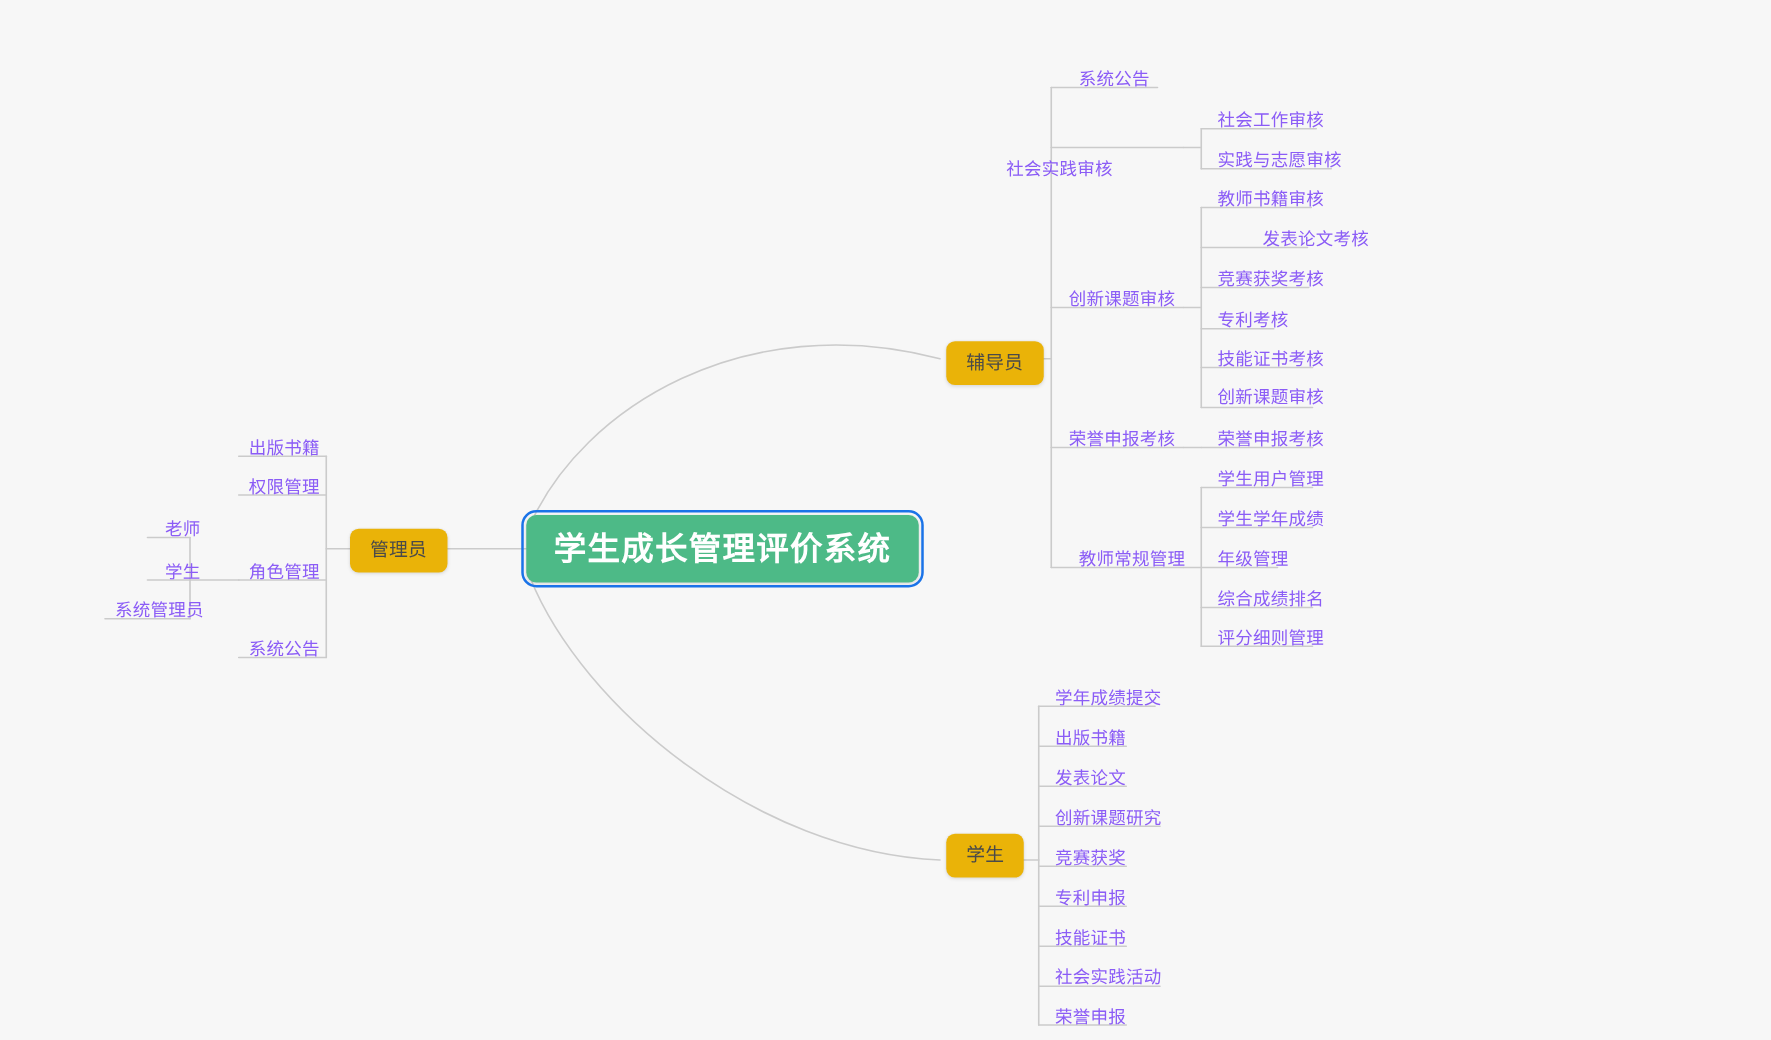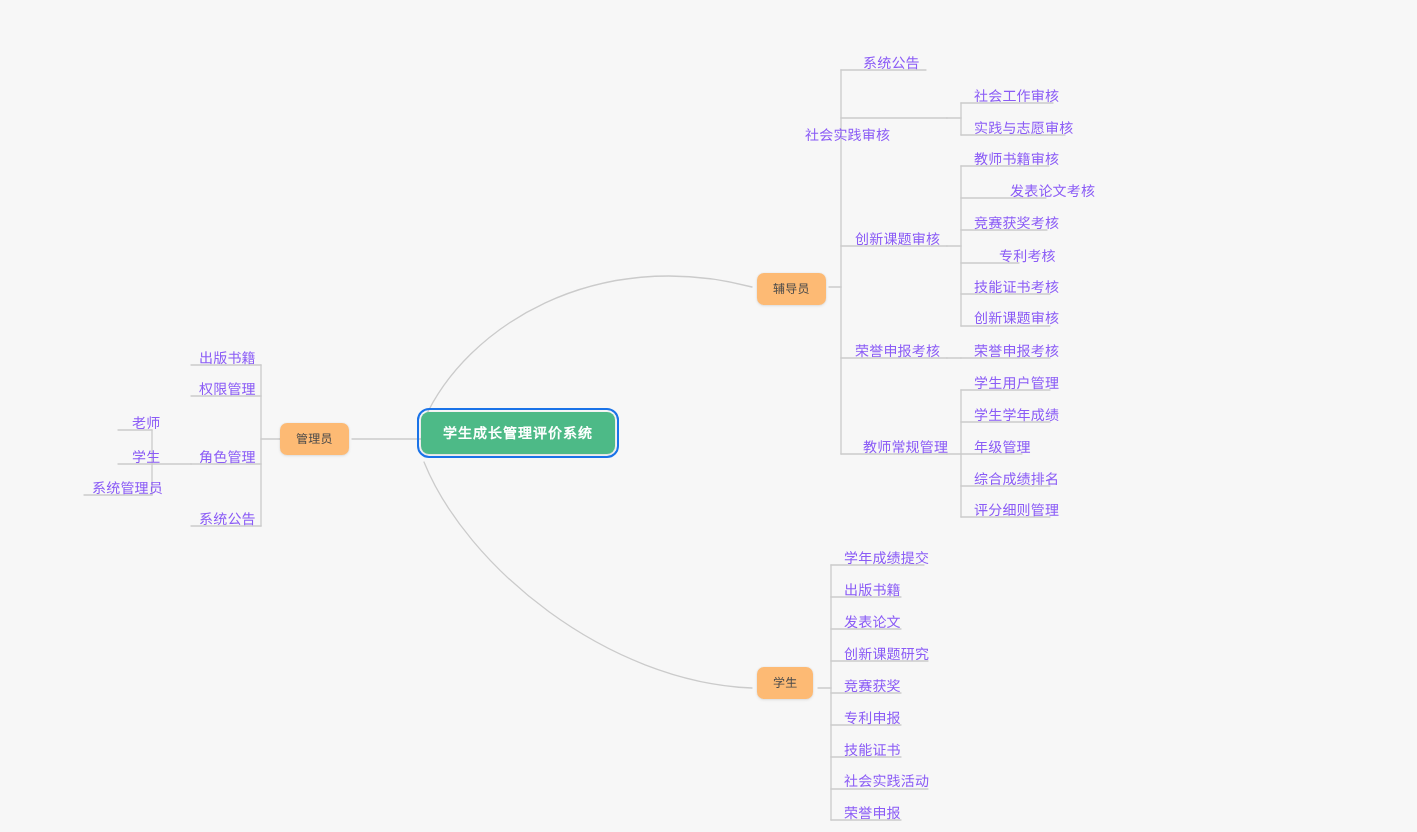--- a/index.html
+++ b/index.html
@@ -33,33 +33,33 @@
     line-height: 1;
     letter-spacing: 0.2px;
   }
   
   .node.plain {
     padding: 0 6px 6px 6px;
     color: #8b5cf6;
   }
   
   .node.boxed {
-    background: #fdba74;
+    background: #eab308;
     border-radius: 7px;
     box-shadow: 0 1px 3px rgba(0,0,0,0.10), 0 0 0 1px rgba(0,0,0,0.015);
     padding: 10px 16px;
     color: #4a4a4a;
-    font-size: 12px;
+    font-size: 15px;
   }
   
   .node.root {
     background: #4dba87;
     border-radius: 8px;
     color: #ffffff;
-    font-size: 14px;
+    font-size: 26px;
     font-weight: 600;
     padding: 14px 22px;
     outline: 2px solid #1a73e8;
     outline-offset: 2px;
     letter-spacing: 1px;
     box-shadow: 0 1px 3px rgba(0,0,0,0.12);
   }
 </style>
 </head>
 <body>
@@ -155,21 +155,21 @@
   <div class="node plain" style="left:849px; top:232px;">创新课题审核</div>
   <div class="node plain" style="left:849px; top:344px;">荣誉申报考核</div>
   <div class="node plain" style="left:857px; top:440px;">教师常规管理</div>
 
   <div class="node plain" style="left:968px; top:89px;">社会工作审核</div>
   <div class="node plain" style="left:968px; top:121px;">实践与志愿审核</div>
 
   <div class="node plain" style="left:968px; top:152px;text-align:center;">教师书籍审核</div>
   <div class="node plain" style="left:968px; top:184px;margin-left:36px;">发表论文考核</div>
   <div class="node plain" style="left:968px; top:216px;">竞赛获奖考核</div>
-  <div class="node plain" style="left:993px; top:249px;">专利考核</div>
+  <div class="node plain" style="left:968px; top:249px;">专利考核</div>
   <div class="node plain" style="left:968px; top:280px;">技能证书考核</div>
   <div class="node plain" style="left:968px; top:312px;font-family:Liberation Mono, monospace;">创新课题审核</div>
 
   <div class="node plain" style="left:968px; top:344px;">荣誉申报考核</div>
 
   <div class="node plain" style="left:968px; top:376px;">学生用户管理</div>
   <div class="node plain" style="left:968px; top:408px;">学生学年成绩</div>
   <div class="node plain" style="left:968px; top:440px;">年级管理</div>
   <div class="node plain" style="left:968px; top:472px;">综合成绩排名</div>
   <div class="node plain" style="left:968px; top:503px;">评分细则管理</div>

